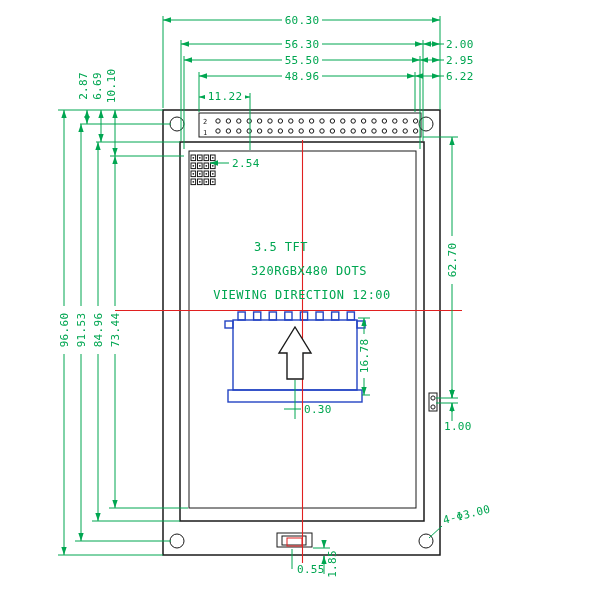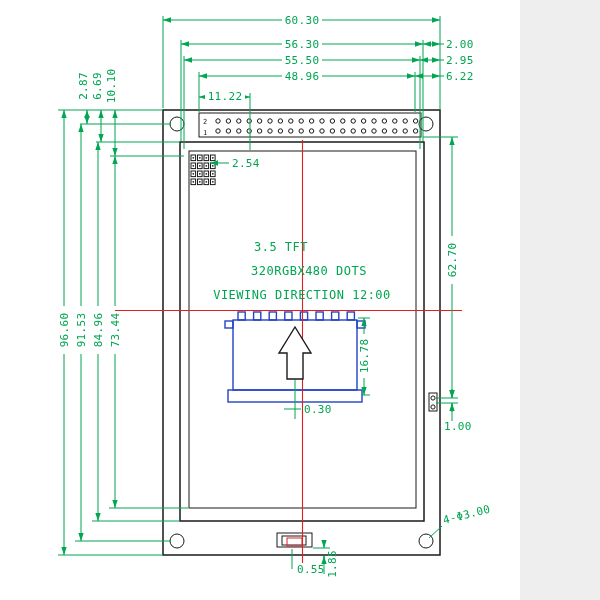--- a/index.html
+++ b/index.html
@@ -3,21 +3,21 @@
 <meta charset="utf-8">
 <style>
   :root{
     --dimension:#00A651;
     --centerline:#E02020;
     --component:#2343C3;
     --outline:#1A1A1A;
     --background:#FFFFFF;
   }
   html,body{margin:0;padding:0;background:#eee;}
-  .stage{width:520px;height:600px;background:var(--background);position:relative;overflow:hidden;}
+  .stage{width:600px;height:600px;background:var(--background);position:relative;overflow:hidden;}
   svg{display:block;}
   .dl{stroke:var(--dimension);stroke-width:1;fill:none;}
   .cl{stroke:var(--centerline);stroke-width:1.1;fill:none;}
   .ol{stroke:var(--outline);stroke-width:1.5;fill:none;}
   .ol2{stroke:var(--outline);stroke-width:1;fill:none;}
   .bl{stroke:var(--component);stroke-width:1.4;fill:none;}
   .dt{fill:var(--dimension);font:11px "DejaVu Sans Mono",monospace;letter-spacing:.3px;}
   .st{fill:var(--dimension);font:12px "DejaVu Sans Mono",monospace;letter-spacing:.5px;}
   .pn{fill:#222;font:7px "DejaVu Sans Mono",monospace;}
   .bg{fill:var(--background);}

